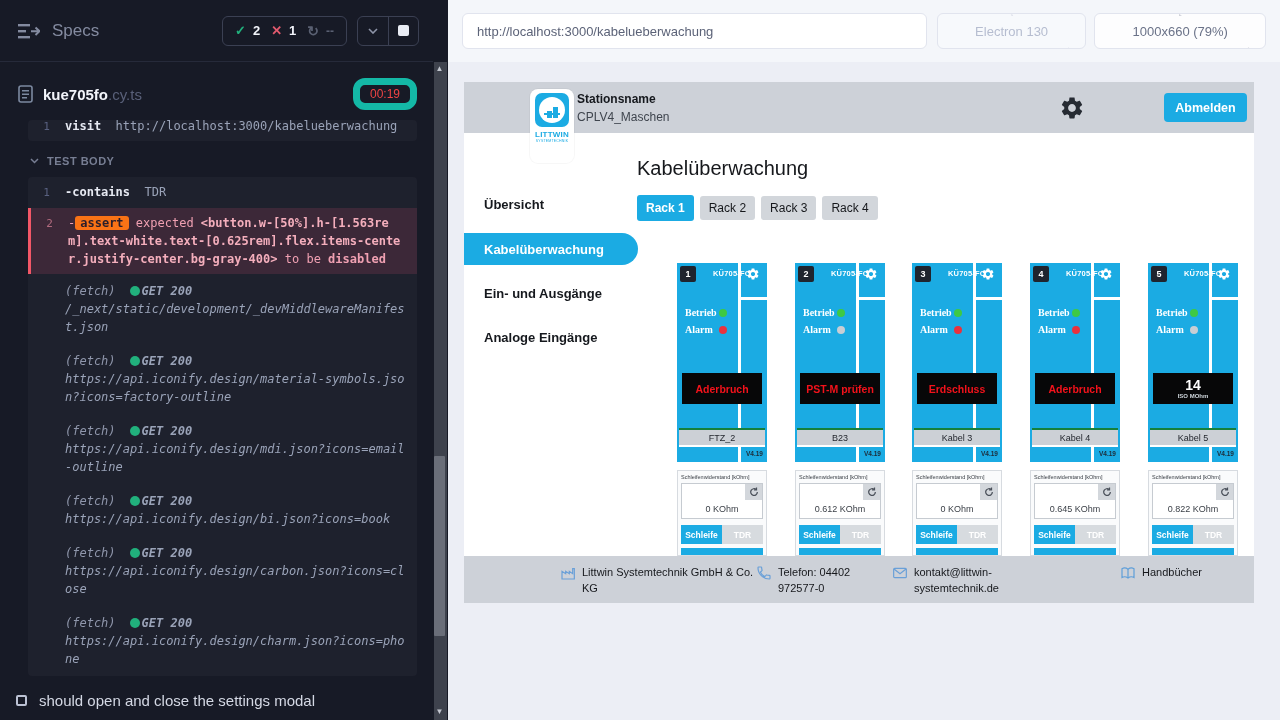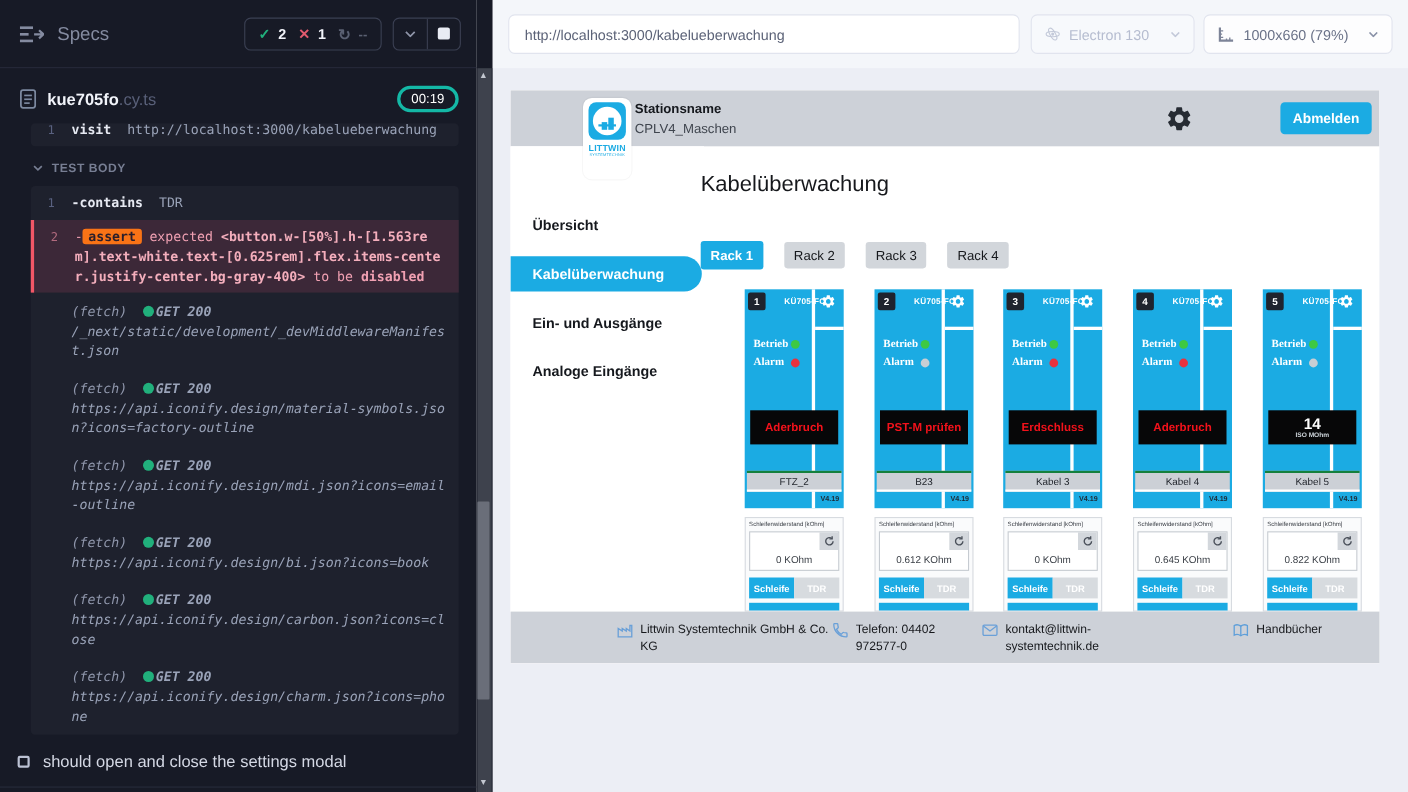--- a/index.html
+++ b/index.html
@@ -21,21 +21,21 @@
   .ctrl-box { display:flex; align-items:stretch; border:1px solid #3b4053; border-radius:6px; height:30px; overflow:hidden; }
   .ctrl-cell { width:30px; display:flex; align-items:center; justify-content:center; }
   .ctrl-cell + .ctrl-cell { border-left:1px solid #3b4053; }
   .chevron-down { width:10px; height:6px; }
   .stop-square { width:11px; height:11px; background:#e9ecf4; border-radius:2px; }
 
   .spec-row { display:flex; align-items:center; padding:16px 16px 10px 18px; }
   .file-icon { width:15px; height:18px; margin-right:10px; }
   .spec-name { font-size:15px; font-weight:bold; color:#f2f4fa; }
   .spec-ext { font-size:15px; color:#596079; }
-  .spec-time { margin-left:auto; border:3px solid #14b8a6; border-radius:12px; padding:2px 10px; font-size:12px; color:#ffffff; }
+  .spec-time { margin-left:auto; border:7px solid #14b8a6; border-radius:12px; padding:2px 10px; font-size:12px; color:#ef4444; }
 
   .log-area { padding:0 16px 0 28px; font-family:"DejaVu Sans Mono", monospace; font-size:12px; }
   .log-block { background:#1e212d; border-radius:4px; }
   .clip-block { height:21px; overflow:hidden; margin-bottom:14px; }
   .clip-inner { margin-top:-9px; }
   .cmd-row { display:flex; padding:6px 10px 6px 0; line-height:18px; }
   .cmd-num { width:37px; flex:0 0 37px; text-align:center; color:#596180; font-size:11px; padding-top:1px; }
   .cmd-body { flex:1; word-break:break-all; }
   .cmd-name { font-weight:bold; color:#e6e9f2; }
   .cmd-arg { color:#9aa3b8; }
@@ -59,21 +59,21 @@
   
   .scrollcol { position:absolute; left:433px; top:0; width:15px; height:720px; background:#171a26; }
   .scroll-track { position:absolute; left:1px; top:62px; width:13px; height:658px; background:#3e424d; }
   .scroll-thumb { position:absolute; left:1px; top:456px; width:11px; height:180px; background:#6a6e79; border-radius:1px; }
   .scroll-arrow { position:absolute; left:0; width:13px; text-align:center; color:#c3c7d0; font-size:8px; line-height:12px; }
 
   
   .rightpane { position:absolute; left:448px; top:0; width:832px; height:720px; background:#eceef5; }
   .topbar { height:62px; background:#f4f6fa; display:flex; align-items:center; padding:0 14px 0 14px; gap:8px; }
   .url-input { width:466px; height:36px; border:1px solid #e1e4ee; border-radius:6px; background:#fff; color:#5c6378; font-size:13px; padding:0 14px; font-family:"Liberation Sans",sans-serif; outline:none; }
-  .sel-box { height:36px; border:1px solid #e1e4ee; border-radius:6px; display:flex; align-items:center; padding:0 12px; gap:8px; background:#f7f9fc; }
+  .sel-box { height:36px; border:1px solid #e1e4ee; border-radius:6px; display:flex; align-items:center; padding:0 12px; gap:8px; background:#f7f9fc;flex-direction:column; }
   .sel-box.browser { width:150px; color:#b6bdd0; margin-left:2px; }
   .sel-box.viewport { width:172px; color:#6a7288; background:#fdfdfe; }
   .sel-text { font-size:13px; white-space:nowrap; }
   .sel-chev { width:9px; height:5px; margin-left:auto; }
 
   
   .app { position:absolute; left:16px; top:82px; width:790px; height:521px; background:#ffffff; overflow:hidden; }
   .app-header { position:absolute; left:0; top:0; width:790px; height:51px; background:#cdd1d8; }
   .logo-tile { position:absolute; left:66px; top:7px; width:44px; height:74px; background:#fff; border-radius:8px; z-index:5; display:flex; flex-direction:column; align-items:center; padding-top:4px; box-shadow:0 0 0 1px rgba(0,0,0,0.03); }
   .logo-sq { width:34px; height:34px; background:#1babe3; border-radius:7px; display:flex; align-items:center; justify-content:center; }
@@ -88,21 +88,21 @@
   .app-gear { position:absolute; left:595px; top:13px; width:26px; height:26px; }
   .logout-btn { position:absolute; left:700px; top:11px; width:83px; height:29px; background:#1babe3; border:none; border-radius:4px; color:#fff; font-size:12.5px; font-weight:bold; font-family:"Liberation Sans",sans-serif; }
 
   .app-sidebar { position:absolute; left:0; top:51px; width:176px; height:423px; background:#fff; }
   .side-item { position:absolute; left:20px; font-size:13px; font-weight:bold; color:#15181d; }
   .side-pill { position:absolute; left:0; top:100px; width:174px; height:32px; background:#1babe3; border-radius:0 18px 18px 0; display:flex; align-items:center; }
   .side-pill span { color:#fff; font-size:13px; font-weight:bold; margin-left:20px; }
 
   .app-main { position:absolute; left:176px; top:51px; width:614px; height:423px; }
   .page-title { position:absolute; left:-3px; top:24px; font-size:20px; color:#16181c; }
-  .rack-tabs { position:absolute; left:-3px; top:62px; display:flex; gap:19px; align-items:center; height:26px;margin-top:24px; }
+  .rack-tabs { position:absolute; left:-3px; top:62px; display:flex; gap:6px; align-items:center; height:26px; }
   .rack-tab { height:24px; padding:0 9px; background:#d2d6db; color:#16181c; font-size:12px; display:flex; align-items:center; border-radius:3px; }
   .rack-tab.active { height:26px; background:#1babe3; color:#fff; font-weight:bold; }
 
   .card { position:absolute; top:130px; width:90px; height:293px; }
   .card-upper { position:absolute; left:0; top:0; width:90px; height:199px; background:#1babe3; }
   .card-divider { position:absolute; left:61px; top:0; width:3px; height:199px; background:#fff; }
   .card-rcol-line { position:absolute; left:64px; top:34px; width:26px; height:3px; background:#fff; }
   .card-num { position:absolute; left:3px; top:3px; width:16px; height:16px; background:#1f242e; border-radius:2px; color:#fff; font-size:9px; font-weight:bold; display:flex; align-items:center; justify-content:center; }
   .card-model { position:absolute; left:36px; top:6px; color:#fff; font-size:7.5px; font-weight:bold; letter-spacing:0.2px; }
   .card-gear { position:absolute; left:69px; top:4px; width:14px; height:14px; }

